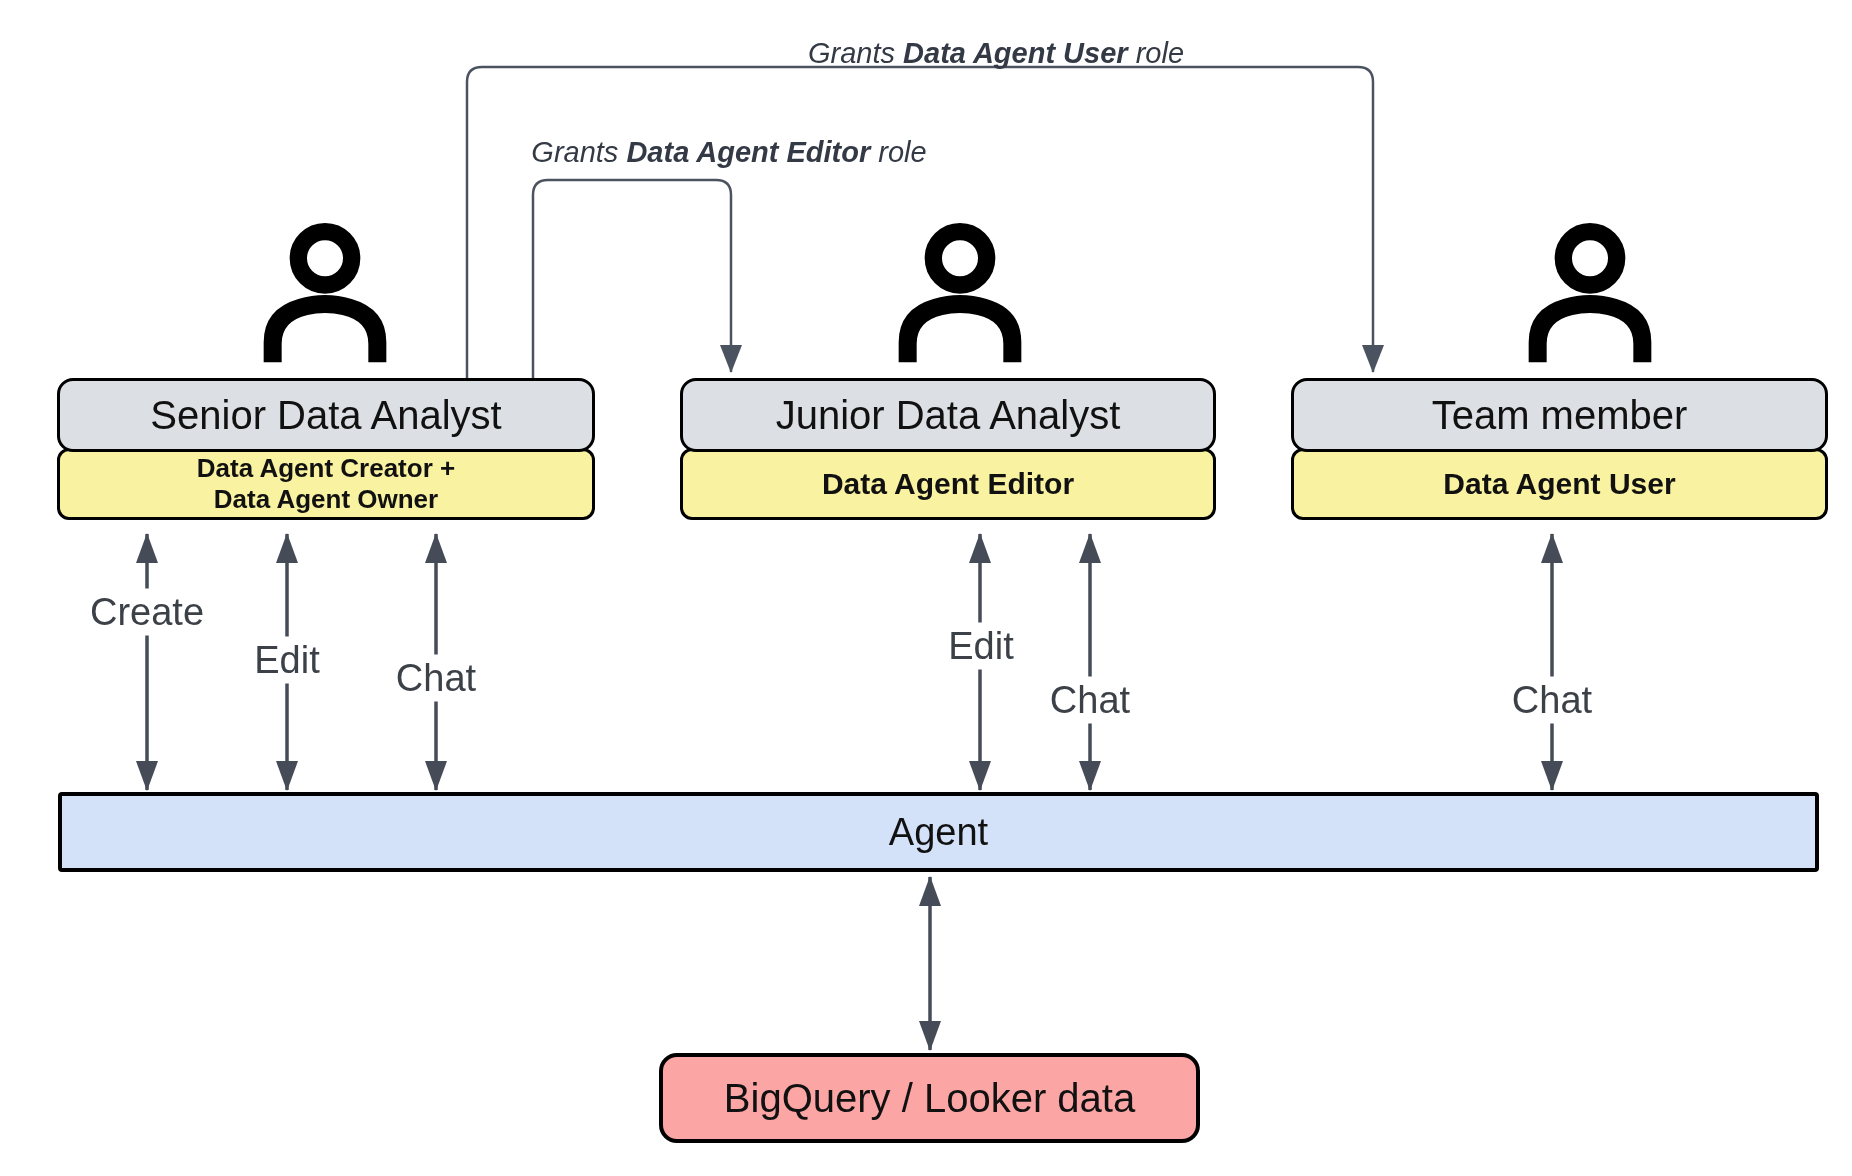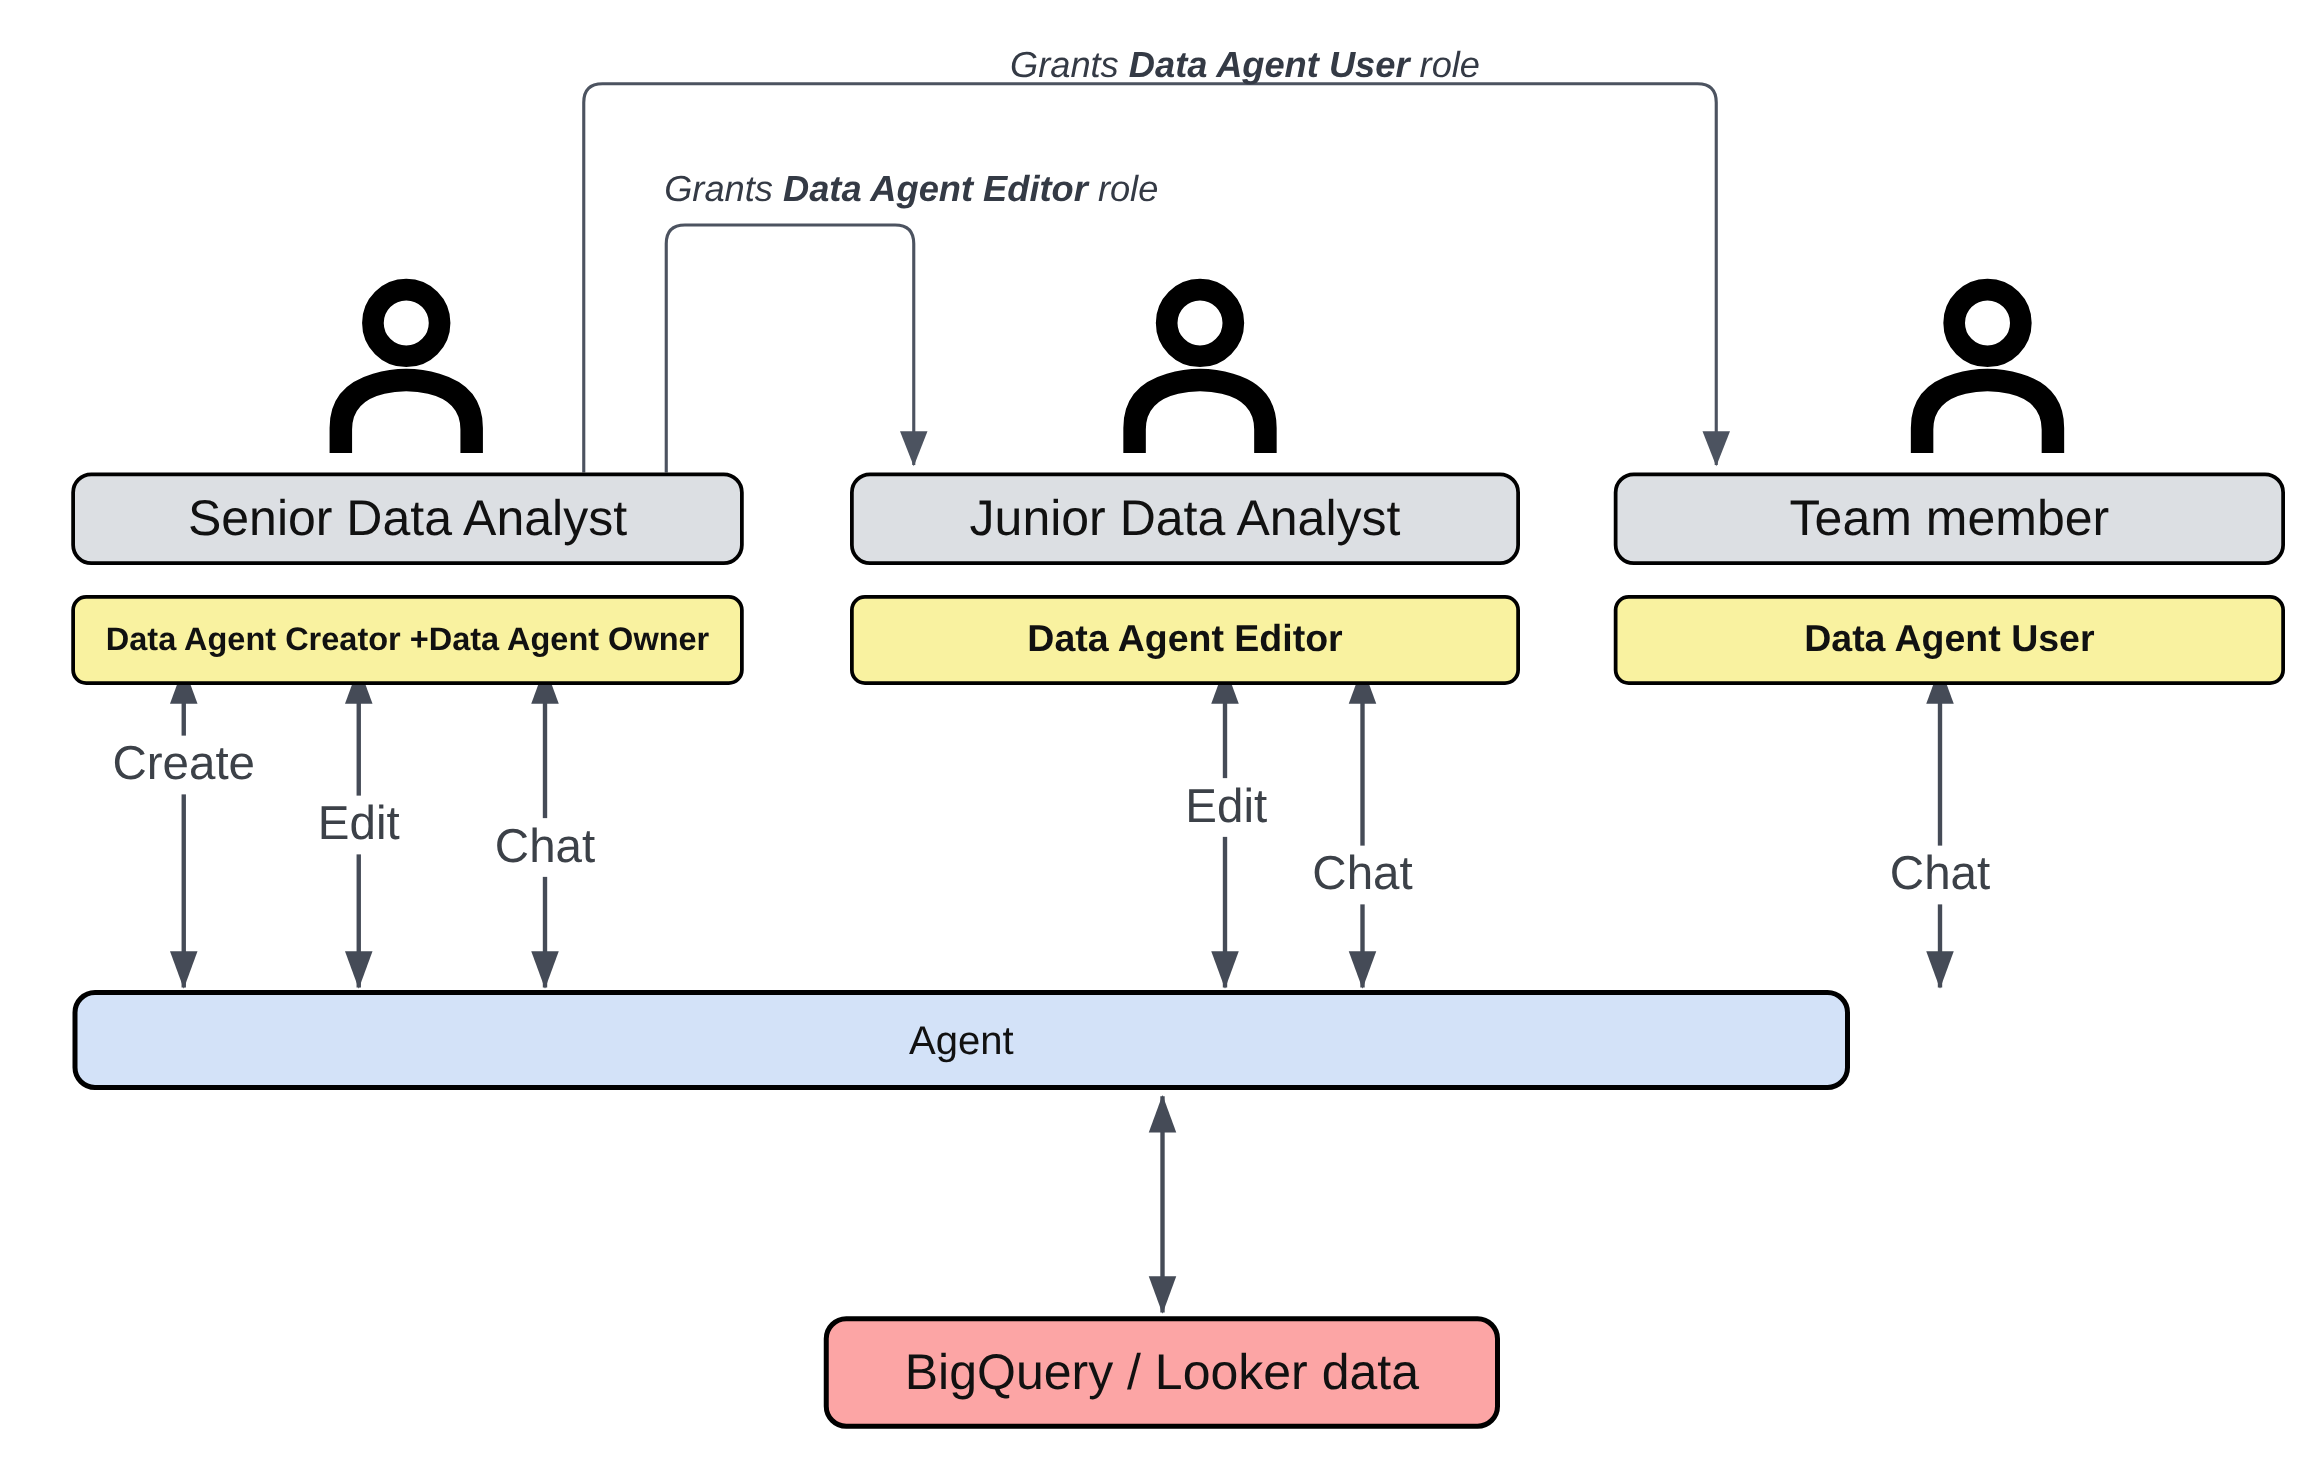--- a/index.html
+++ b/index.html
@@ -32,33 +32,33 @@
     top: 378px;
     z-index: 3;
   }
   .actor-role {
     border: 3px solid #000000;
     border-radius: 12px;
     background: #f9f2a0;
     font-weight: bold;
     font-size: 30px;
     height: 72px;
-    top: 476px;
+    top: 448px;
     z-index: 2;
-    flex-direction: row;
+    flex-direction: column;
     line-height: 1.2;
   }
   .actor-role.two-line { font-size: 26px; }
 
   .agent-box {
     border: 4px solid #000000;
-    border-radius: 18px;
+    border-radius: 4px;
     background: #d3e2f8;
-    font-size: 32px;
-    left: 58px; top: 792px; width: 1422px; height: 80px;
+    font-size: 38px;
+    left: 58px; top: 792px; width: 1761px; height: 80px;
     z-index: 3;
   }
   .datastore-box {
     border: 4px solid #000000;
     border-radius: 18px;
     background: #fca5a5;
     font-size: 40px;
     left: 659px; top: 1053px; width: 541px; height: 90px;
     z-index: 3;
   }

